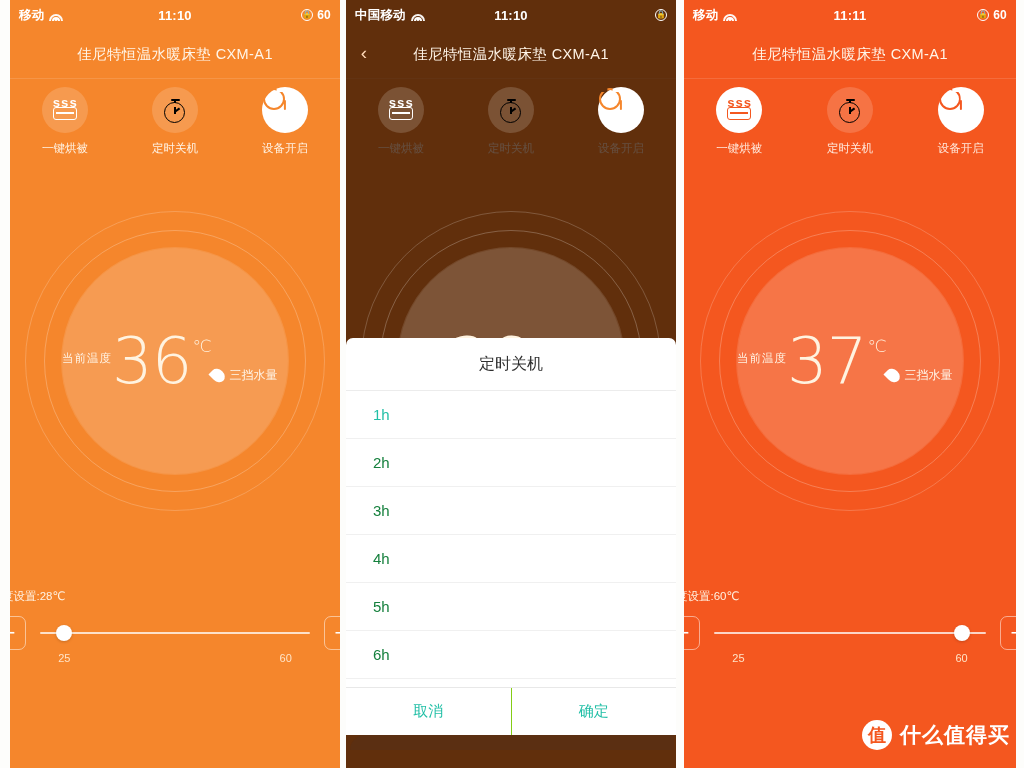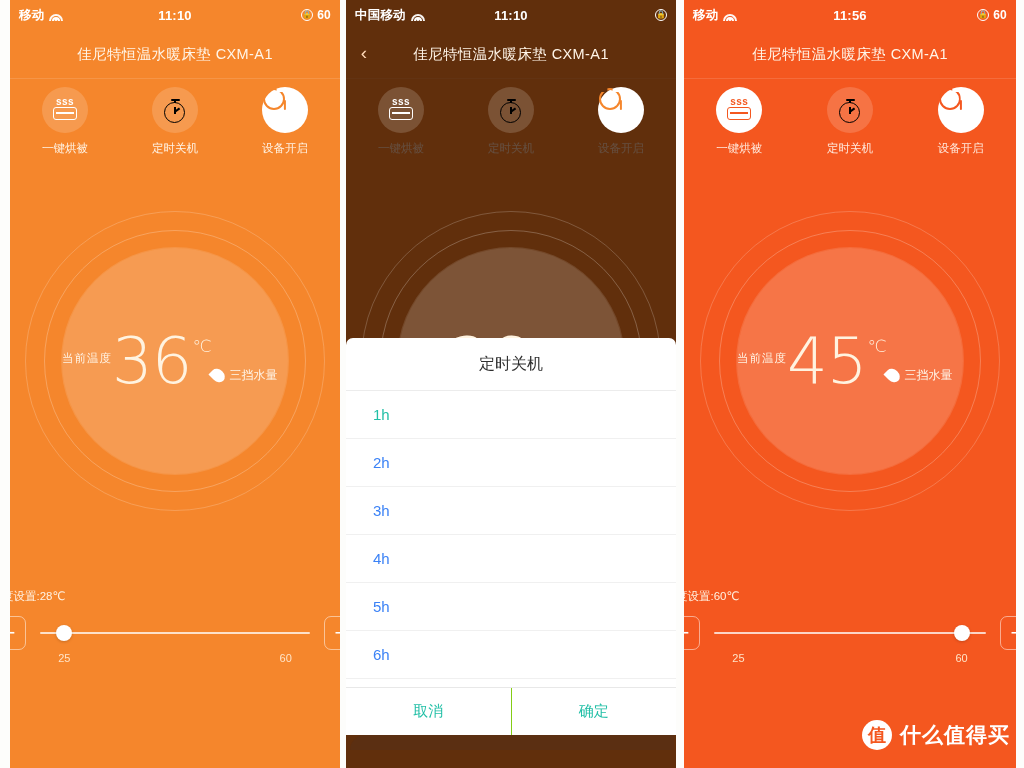--- a/index.html
+++ b/index.html
@@ -78,21 +78,21 @@
     position: relative;
   }
   .act-circle.active { background: #ffffff; }
   .act-label { margin-top: 8px; font-size: 11.5px; color: #fff3e4; white-space: nowrap; }
   .panel-3 .act-label { color: #ffe9dc; }
 
   
   .ico-dry { width: 26px; height: 26px; position: relative; }
   .ico-dry .sss {
     position: absolute; top: -1px; left: 50%; transform: translateX(-50%);
-    font-size: 10px; font-weight: bold; letter-spacing: .5px;
+    font-size: 13px; font-weight: bold; letter-spacing: .5px; font-family: Liberation Mono, monospace;
   }
   .ico-dry .coil {
     position: absolute; bottom: 3px; left: 1px; right: 1px; height: 13px;
     border: 1.6px solid currentColor; border-radius: 3px;
   }
   .ico-dry .coil::after {
     content: ""; position: absolute; left: 2px; right: 2px; top: 4.4px;
     height: 1.6px; background: currentColor;
   }
   .c-white { color: #ffffff; }
@@ -206,21 +206,21 @@
     display: flex; flex-direction: column; overflow: hidden;
   }
   .sheet-title {
     height: 52px; display: flex; align-items: center; justify-content: center;
     font-size: 16px; color: #2f2f2f;
   }
   .sheet-hr { height: 1px; background: #ececec; }
   .sheet-list { flex: 1; overflow: hidden; }
   .sheet-item {
     height: 48px; display: flex; align-items: center;
-    padding-left: 27px; font-size: 15px; color: #3b82f6;
+    padding-left: 27px; font-size: 15px; color: #15803d;
     border-bottom: 1px solid #f0f0f0;
   }
   .sheet-item.sel { color: #21bfa6; }
   .sheet-actions { display: flex; height: 48px; border-top: 1px solid #e8e8e8; }
   .sheet-btn {
     flex: 1; display: flex; align-items: center; justify-content: center;
     font-size: 15px; color: #21bfa6; text-align: right;
   }
   .sheet-btn + .sheet-btn { border-left: 1px solid #84cc16; }
   .sheet-foot {
@@ -429,21 +429,21 @@
   <div class="panel panel-3">
     <div class="statusbar">
       <div class="sb-left">
         <span class="sb-carrier">移动</span>
         <span class="wifi-ico">
             <i></i>
             <i></i>
             <i></i>
           </span>
       </div>
-      <div class="sb-center">11:56</div>
+      <div class="sb-center">11:11</div>
       <div class="sb-right">
         <span class="lock-ico">🔒</span>
         <span class="batt-num">60</span>
       </div>
     </div>
 
     <div class="titlebar">佳尼特恒温水暖床垫 CXM-A1</div>
     <div class="divider-soft"></div>
 
     <div class="actions">
@@ -478,21 +478,21 @@
         <div class="act-label">设备开启</div>
       </div>
     </div>
 
     <div class="dial-wrap">
       <div class="ring ring-outer"></div>
       <div class="ring ring-mid"></div>
       <div class="dial-core">
         <div class="dial-label">当前温度</div>
         <div class="dial-temp">
-          <span class="num">45</span>
+          <span class="num">37</span>
           <span class="unit">℃</span>
         </div>
         <div class="dial-water">
           <span class="drop"></span>
           <span>三挡水量</span>
         </div>
       </div>
     </div>
 
     <div class="setter">

